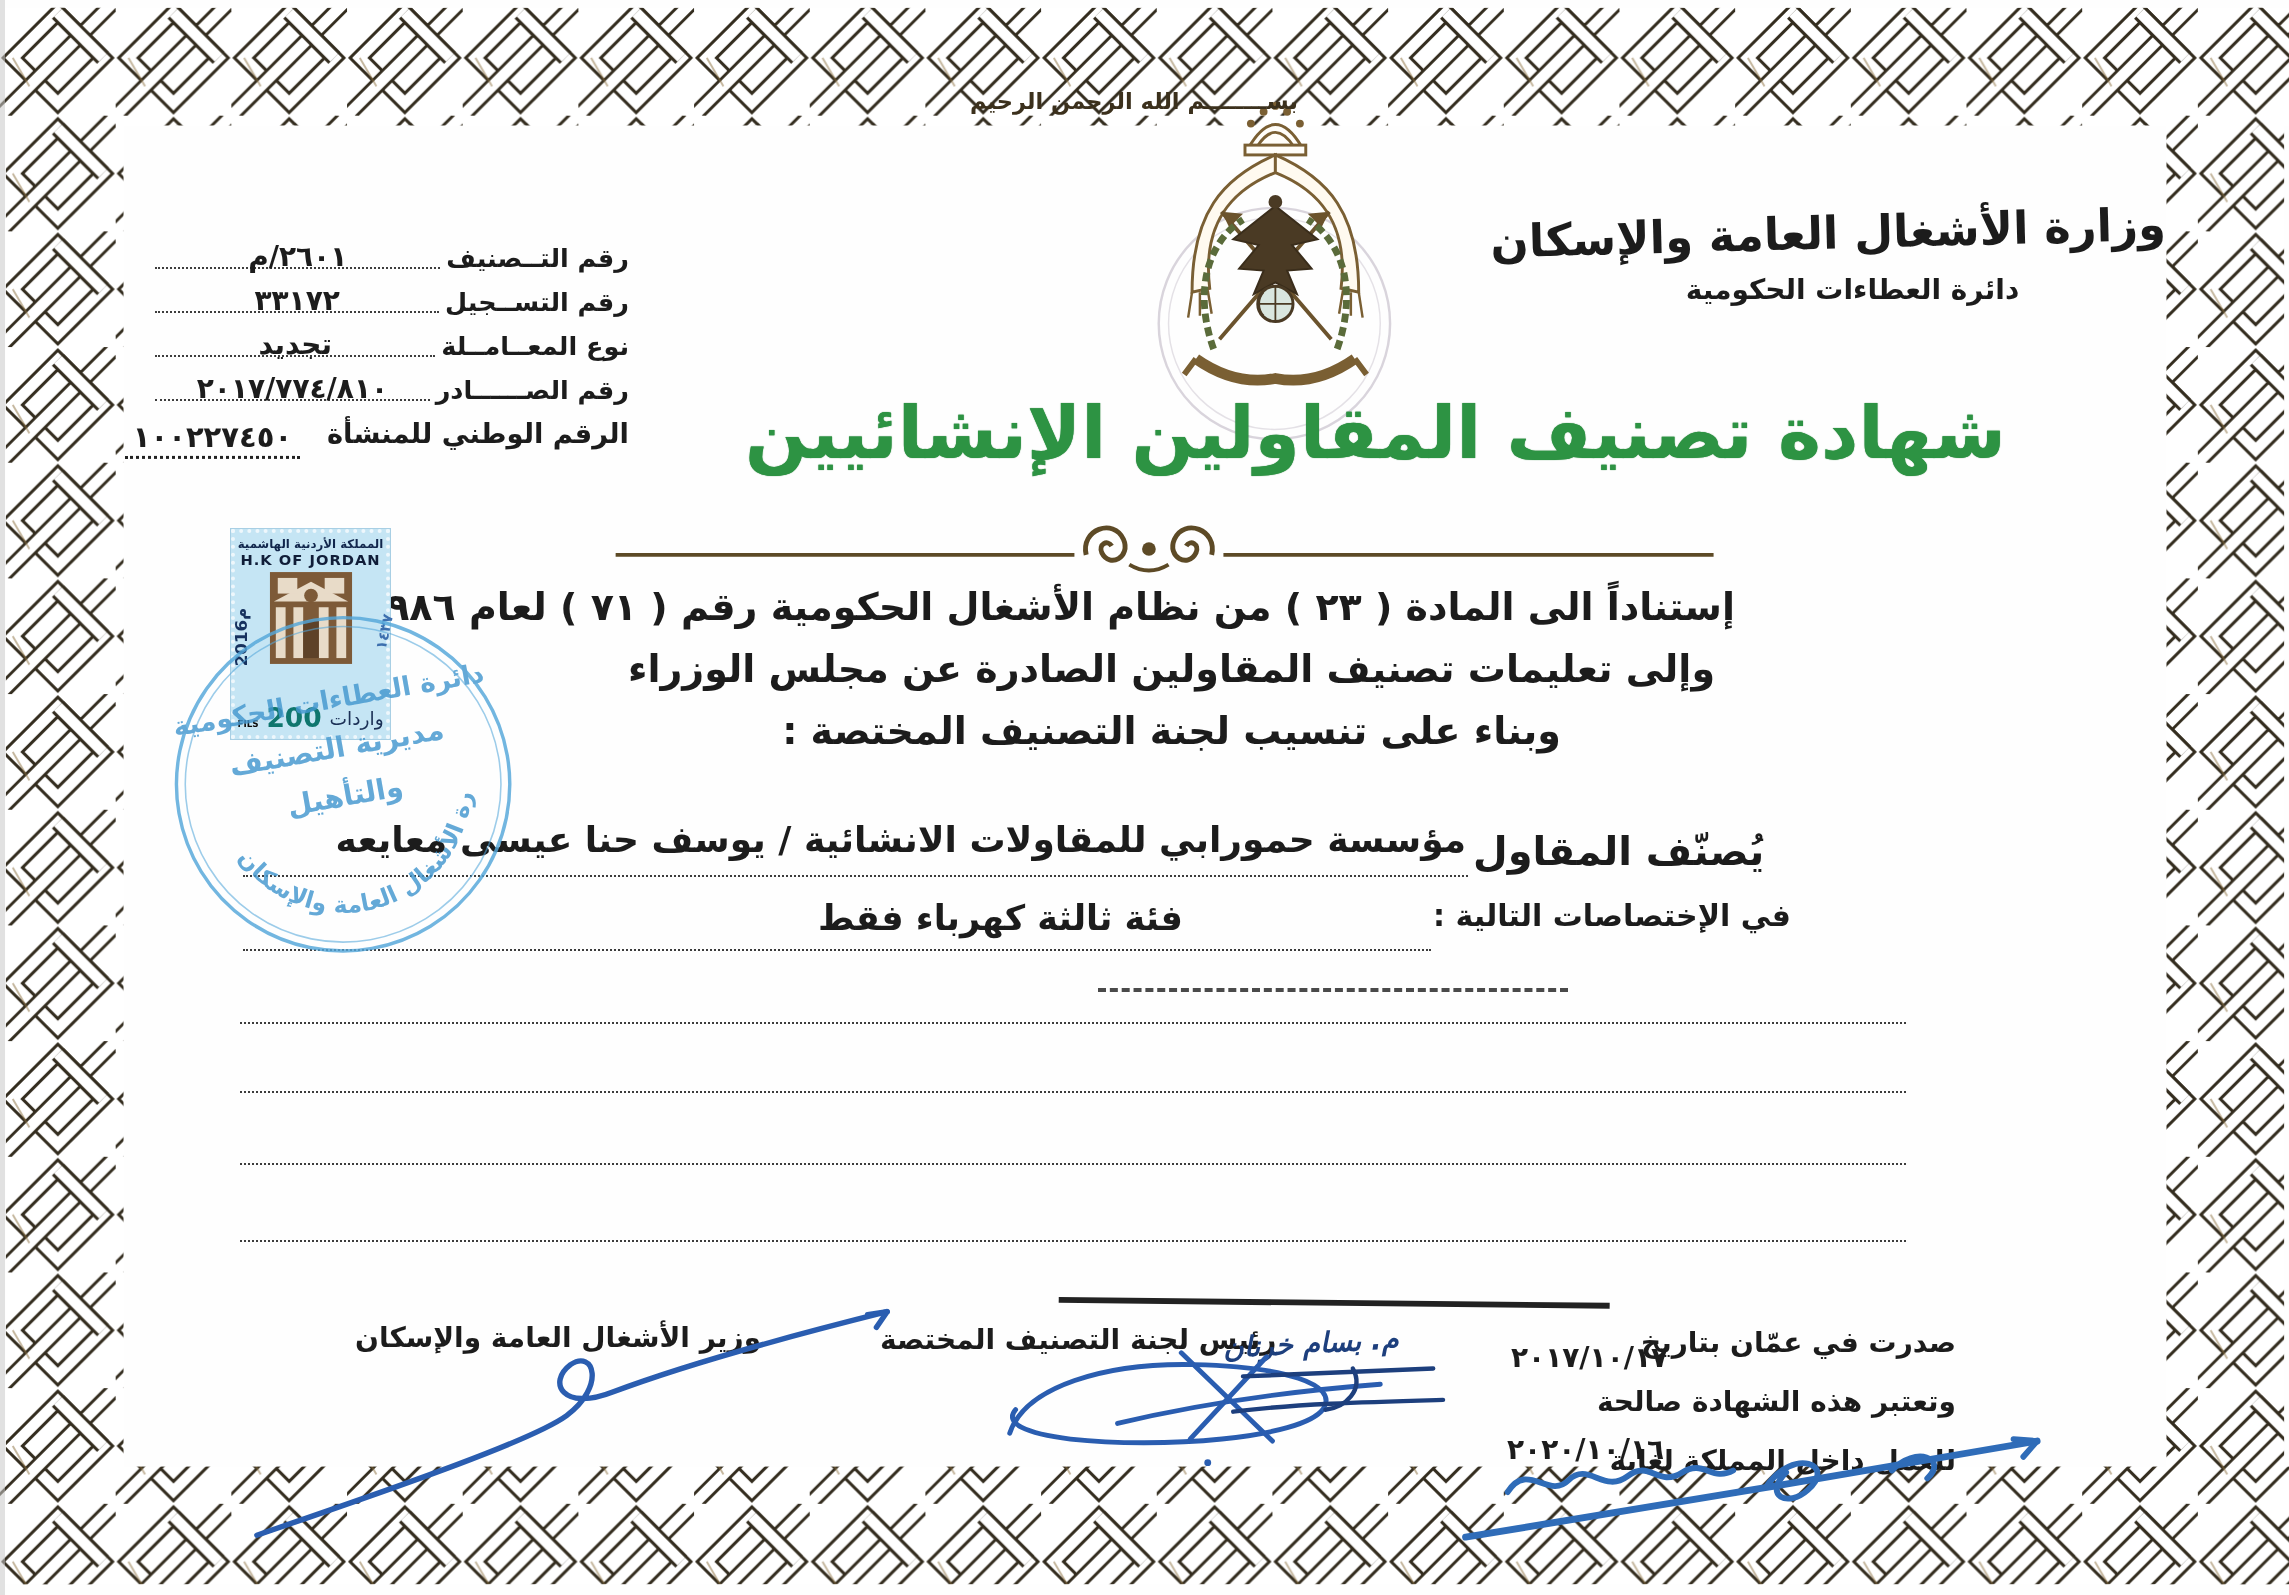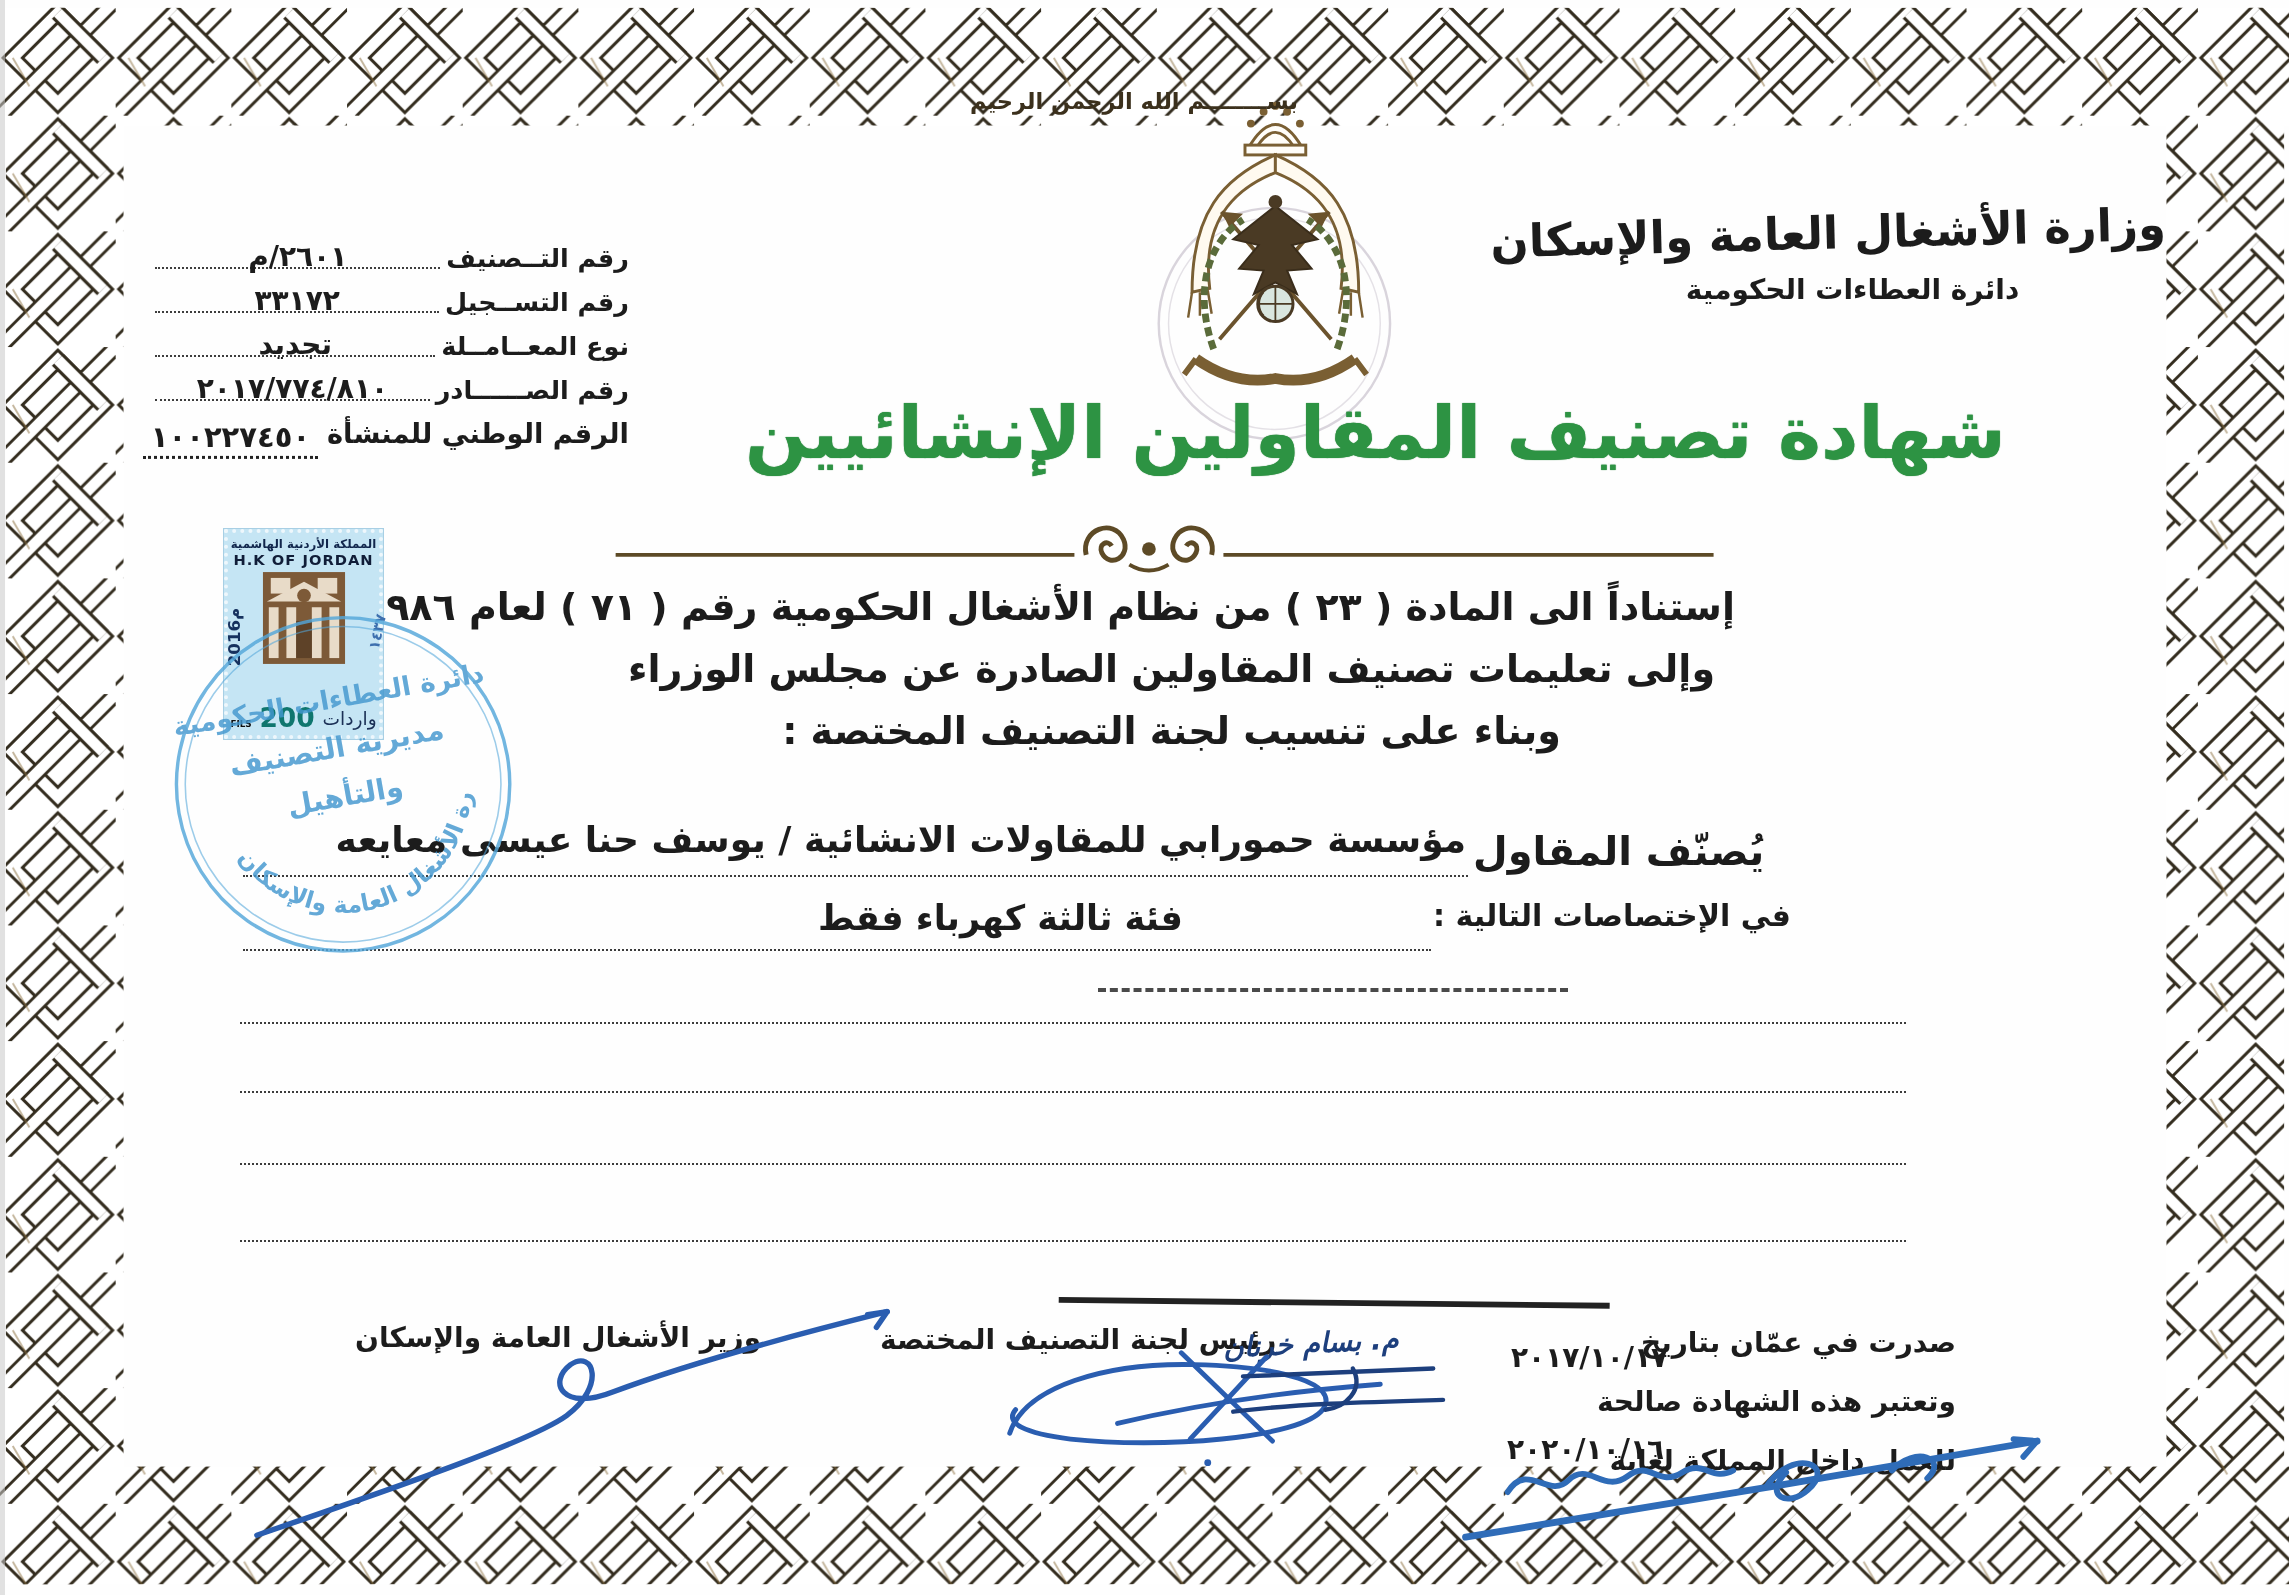--- a/index.html
+++ b/index.html
@@ -9,39 +9,39 @@
   }
   .abs{position:absolute;}
   svg text{font-family:"DejaVu Sans",sans-serif;}
   
   .fields{top:233px;left:155px;width:474px;direction:rtl;z-index:3;}
   .frow{display:flex;align-items:flex-end;height:44px;}
   .flabel{font-weight:bold;font-size:25.5px;white-space:nowrap;padding-bottom:3.9px;}
   .fleader{flex:1;border-bottom:2.9px dotted #3d3d3d;display:flex;justify-content:center;align-items:center;margin:0 5.9px 7.8px 0;}
   .fval{font-weight:bold;font-size:28px;white-space:nowrap;line-height:29px;transform:translateY(3.9px);}
   .fnat .flabel{font-size:27.4px;}
-  .fnatval{font-weight:bold;font-size:29px;border-bottom:3.9px dotted #222;padding:0 7.8px 2px 7.8px;margin-right:9px;transform:translateY(5.9px);}
+  .fnatval{font-weight:bold;font-size:29px;border-bottom:3.9px dotted #222;padding:0 7.8px 2px 7.8px;margin-right:27px;transform:translateY(5.9px);}
   .ltr{direction:ltr;unicode-bidi:bidi-override;}
   
   .basmala{top:88px;left:970px;width:255px;text-align:center;font-size:22.5px;font-weight:bold;color:#3b301c;z-index:3;white-space:nowrap;}
   .ministry{top:206px;left:1539px;width:627px;text-align:center;z-index:3;direction:rtl;}
   .ministry .m1{font-size:45px;font-weight:bold;transform:rotate(-1.5deg);white-space:nowrap;}
   .ministry .m2{font-size:28px;font-weight:bold;margin-top:13.7px;}
   .title{top:390px;left:745px;width:843px;text-align:center;font-size:73px;font-weight:bold;color:#2d9343;z-index:3;white-space:nowrap;text-shadow:0 0 1px #1d7a30;}
   
   .preamble{top:576px;left:608px;width:1127px;text-align:center;direction:rtl;z-index:3;}
   .preamble div{font-size:38px;font-weight:bold;line-height:62px;white-space:nowrap;}
   
   .dotline{border-top:2.9px dotted #3c3c3c;height:0;z-index:2;}
   .dashline{border-top:4.9px dashed #4a4a4a;height:0;z-index:2;}
   .biglabel{font-weight:bold;direction:rtl;white-space:nowrap;z-index:3;}
   .cname{top:819px;left:368px;width:1098px;text-align:center;font-size:36px;font-weight:bold;direction:rtl;white-space:nowrap;z-index:3;}
   .spec{top:898px;left:818px;font-size:35px;font-weight:bold;direction:rtl;white-space:nowrap;z-index:3;}
   
-  .rstamp{top:529px;left:224px;width:159px;height:210px;background:#c5e5f4;border:4.9px dotted #eef7fc;box-sizing:border-box;z-index:4;text-align:center;box-shadow:0 0 0 1px #a8cfe4;}
+  .rstamp{top:529px;left:231px;width:159px;height:210px;background:#c5e5f4;border:4.9px dotted #eef7fc;box-sizing:border-box;z-index:4;text-align:center;box-shadow:0 0 0 1px #a8cfe4;}
   .rs-ar{font-size:11.8px;font-weight:bold;color:#11264c;margin-top:3.9px;}
   .rs-en{font-size:14.7px;font-weight:bold;color:#101d38;letter-spacing:1px;}
   .rs-year{position:absolute;left:-23.5px;top:94px;transform:rotate(-90deg);font-size:16.7px;font-weight:bold;color:#16315e;}
   .rs-hijri{position:absolute;right:-15.7px;top:90px;transform:rotate(-78deg);font-size:14.7px;font-weight:bold;color:#3d6fae;}
   .rs-bottom{position:absolute;bottom:5.9px;width:100%;display:flex;justify-content:center;align-items:flex-end;gap:7.8px;direction:rtl;}
   .rs-word{font-size:18.6px;font-weight:normal;color:#1b3056;}
   .rs-200{font-size:26.5px;font-weight:bold;color:#0f766e;line-height:23.5px;}
   .rs-fils{font-size:8.8px;font-weight:bold;color:#0c0c0c;}
   
   .f30{font-size:28px;font-weight:bold;direction:rtl;white-space:nowrap;z-index:3;text-align:center;}

